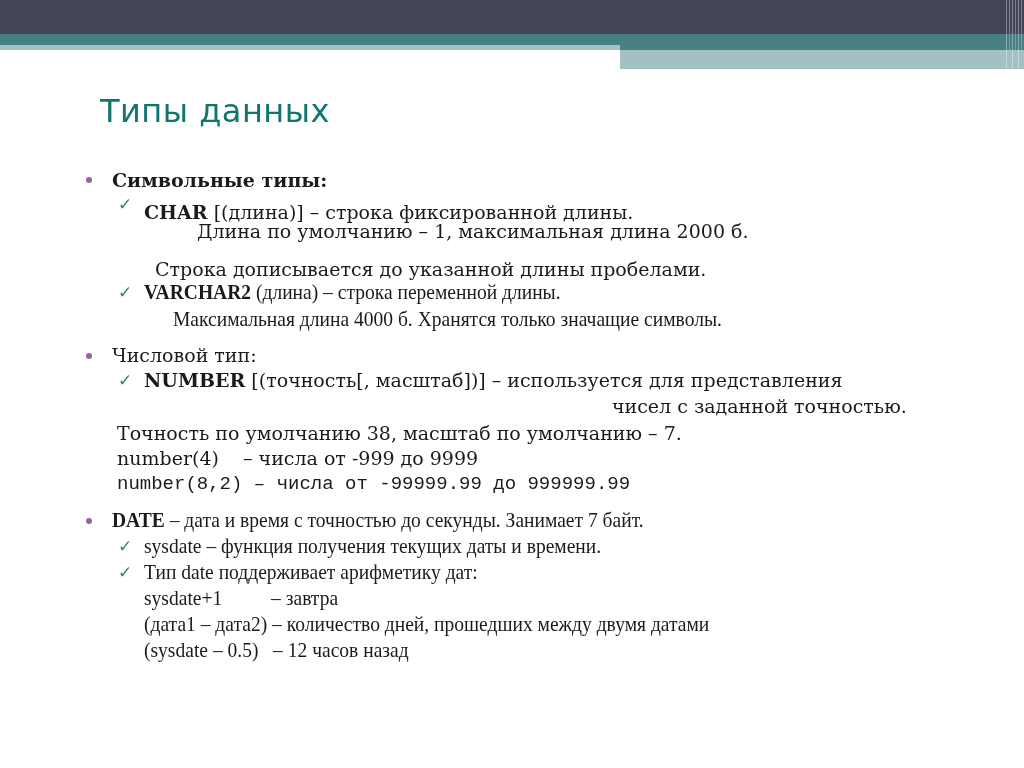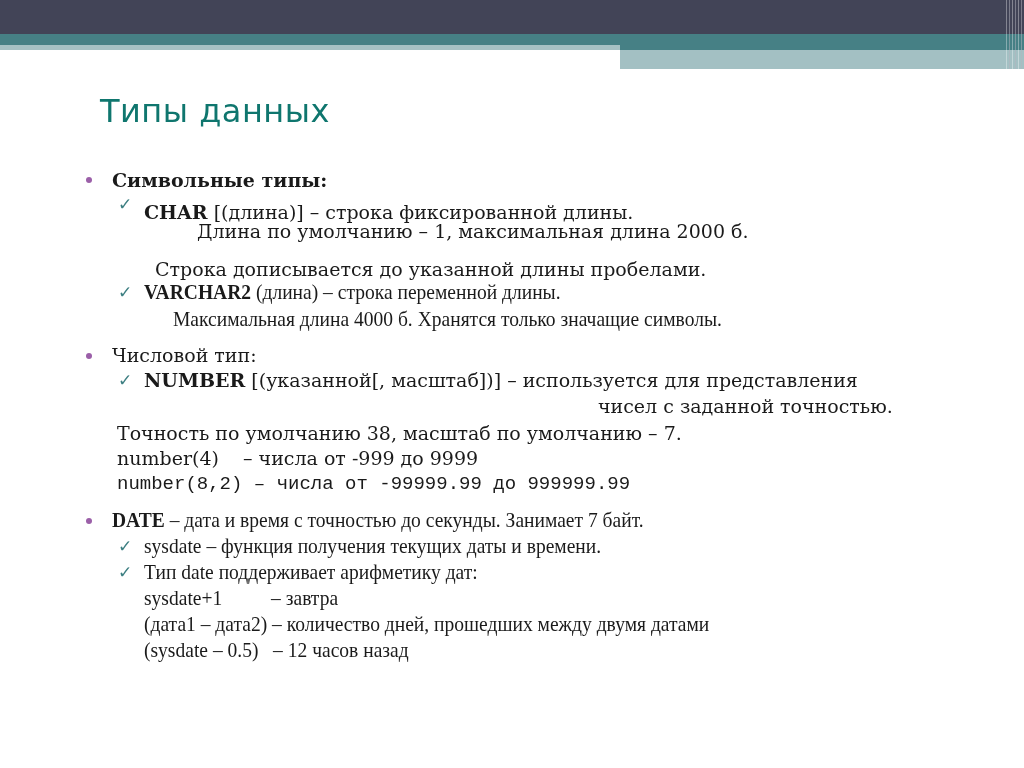--- a/index.html
+++ b/index.html
@@ -123,22 +123,22 @@
     <div class="line" style="left:155px; top:245px;margin-top:12px;">Строка дописывается до указанной длины пробелами.</div>
 
     <span class="check" style="left:118px; top:280px;">✓</span>
     <div class="line cond" style="left:144px; top:280px; transform: scaleX(0.93);"><b>VARCHAR2</b><span> (длина) – строка переменной длины.</span></div>
     <div class="line cond" style="left:173px; top:307px; transform: scaleX(0.93);">Максимальная длина 4000 б. Хранятся только значащие символы.</div>
 
     <span class="bullet" style="left:86px; top:353px;"></span>
     <div class="line" style="left:112px; top:343px;text-align:center;">Числовой тип:</div>
 
     <span class="check" style="left:118px; top:368px;">✓</span>
-    <div class="line" style="left:144px; top:368px;"><b>NUMBER</b><span> [(указанной[, масштаб])] – используется для представления</span></div>
-    <div class="line" style="left:598px; top:394px;">чисел с заданной точностью.</div>
+    <div class="line" style="left:144px; top:368px;"><b>NUMBER</b><span> [(точность[, масштаб])] – используется для представления</span></div>
+    <div class="line" style="left:612px; top:394px;">чисел с заданной точностью.</div>
 
     <div class="line" style="left:117px; top:421px;">Точность по умолчанию 38, масштаб по умолчанию – 7.</div>
     <div class="line" style="left:117px; top:446px;">number(4)    – числа от -999 до 9999</div>
     <div class="line" style="left:117px; top:472px;font-family:Liberation Mono, monospace;">number(8,2) – числа от -99999.99 до 999999.99</div>
 
     <span class="bullet" style="left:86px; top:518px;"></span>
     <div class="line cond" style="left:112px; top:508px; transform: scaleX(0.93);"><b>DATE</b><span> – дата и время с точностью до секунды. Занимает 7 байт.</span></div>
 
     <span class="check" style="left:118px; top:534px;">✓</span>
     <div class="line cond" style="left:144px; top:534px; transform: scaleX(0.93);">sysdate – функция получения текущих даты и времени.</div>

